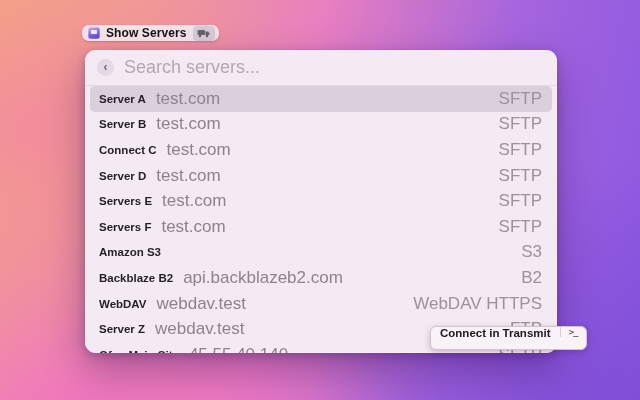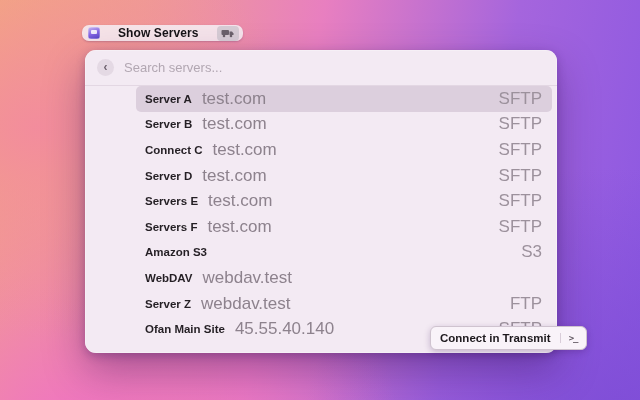--- a/index.html
+++ b/index.html
@@ -10,21 +10,21 @@
     background:
       radial-gradient(420px 340px at 6% 32%, rgba(243,139,158,0.95), rgba(243,139,158,0) 62%),
       radial-gradient(520px 420px at 12% 108%, rgba(240,111,200,0.90), rgba(240,111,200,0) 62%),
       radial-gradient(480px 420px at 96% 110%, rgba(124,75,212,0.85), rgba(124,75,212,0) 65%),
       linear-gradient(102deg, #f2ae7a 0%, #ef9d92 20%, #e87fc0 45%, #a565dd 72%, #8a57e2 100%);
   }
 
   
   .mb-btn {
     position:absolute; left:82px; top:25px; height:16px;
-    display:flex; align-items:center; gap:18px;
+    display:flex; align-items:center; gap:6px;
     background:rgba(246,238,244,0.88);
     border-radius:7px; padding:0 4px 0 6px;
     box-shadow:0 1px 2px rgba(70,30,90,0.25);
     cursor:default;
   }
   .mb-app-icon {
     width:12px; height:12px; border-radius:3px;
     background:linear-gradient(160deg,#cdbcf2 0%, #8868e4 50%, #4f3ec0 100%);
     box-shadow:inset 0 0 0 0.5px rgba(255,255,255,0.5);
     position:relative;
@@ -54,41 +54,41 @@
   .back-circle {
     width:17px; height:17px; border-radius:50%;
     background:#e4d9e4; color:#6f6470;
     display:flex; align-items:center; justify-content:center;
     font-size:12px; font-weight:700; line-height:1; cursor:default;
     padding-bottom:1px;
   }
   .search-input {
     flex:1; border:none; outline:none; background:transparent;
     font-family:"Liberation Sans", sans-serif;
-    font-size:13px; color:#0c4a6e;
+    font-size:18px; color:#0c4a6e;
   }
   .search-input::placeholder { color:#b2a7b2; }
 
   
-  .server-list { padding-top:0;margin-left:46px; }
+  .server-list { padding-top:0; }
   .row {
     height:25.6px; display:flex; align-items:center;
     padding:0 10px 0 9px; margin:0 5px; border-radius:5px;
     cursor:default;
   }
   .row.selected { background:#dccfdd; }
   .row .name { font-size:11.5px; font-weight:700; color:#241f24; white-space:nowrap; }
   .row .host { font-size:17px; color:#8d828d; margin-left:10px; white-space:nowrap; }
   .row .spacer { flex:1; }
   .row .protocol { font-size:17px; color:#9c919c; white-space:nowrap; }
 
   
   .tooltip {
     position:absolute; left:430px; top:326px; height:24px;
-    display:flex; align-items:center;
+    display:flex; align-items:flex-start;
     background:#f9f3f9; border:1px solid #cfc3cf; border-radius:6px;
     box-shadow:0 2px 6px rgba(60,20,90,0.25);
     overflow:hidden; cursor:default;
   }
   .tooltip-label {
     display:flex; align-items:center; padding:0 9px;
     font-size:11.5px; font-weight:700; color:#1d191d; white-space:nowrap;
   }
   .tooltip-key {
     display:flex; align-items:center; justify-content:center;
@@ -160,25 +160,32 @@
     <span class="spacer"></span>
     <span class="protocol">SFTP</span>
   </div>
 
   <div class="row">
     <span class="name">Amazon S3</span>
     <span class="spacer"></span>
     <span class="protocol">S3</span>
   </div>
 
+  <div class="row">
+    <span class="name">Backblaze B2</span>
+    <span class="host">api.backblazeb2.com</span>
+    <span class="spacer"></span>
+    <span class="protocol">B2</span>
+  </div>
 
   <div class="row">
     <span class="name">WebDAV</span>
     <span class="host">webdav.test</span>
     <span class="spacer"></span>
+    <span class="protocol">WebDAV HTTPS</span>
   </div>
 
   <div class="row">
     <span class="name">Server Z</span>
     <span class="host">webdav.test</span>
     <span class="spacer"></span>
     <span class="protocol">FTP</span>
   </div>
 
   <div class="row">

